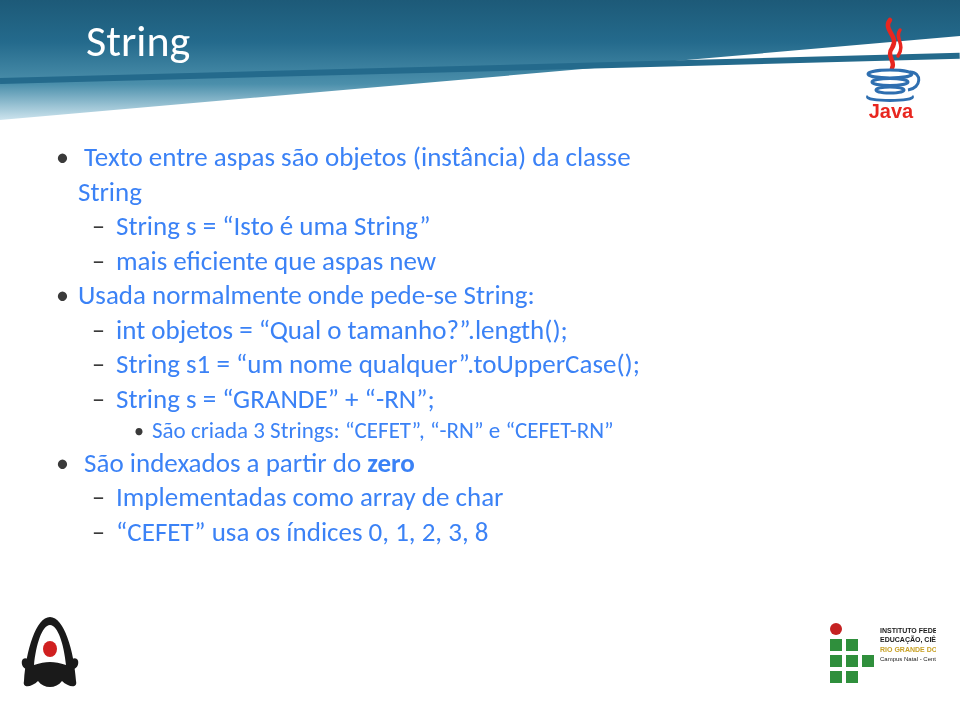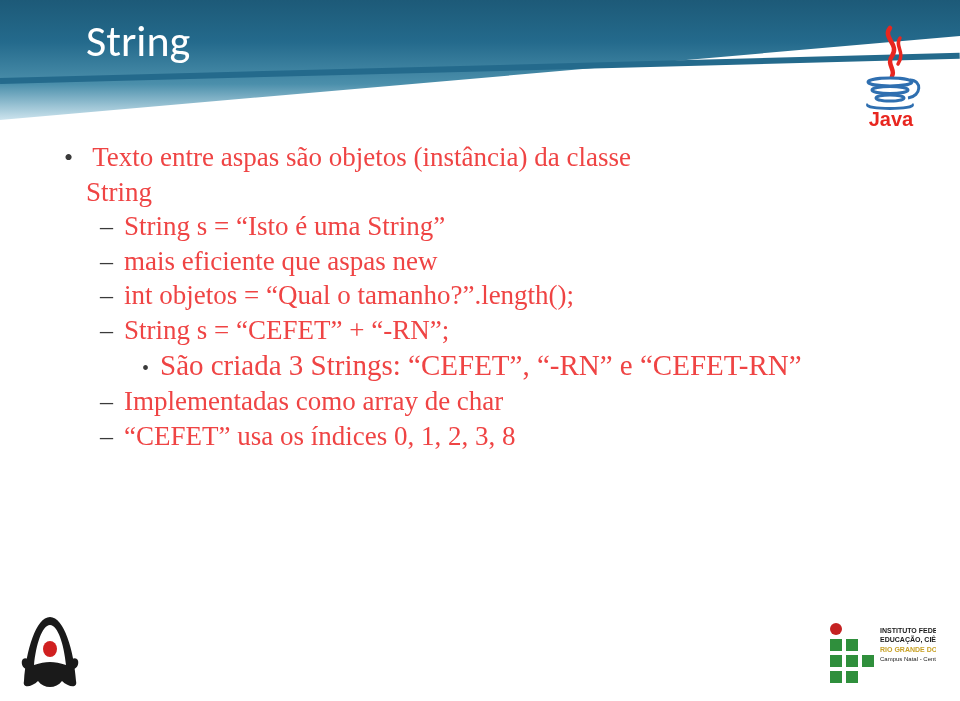--- a/index.html
+++ b/index.html
@@ -29,40 +29,39 @@
   .title {
     position: absolute;
     top: 14px;
     left: 86px;
     font-size: 44px;
     color: #fff;
     font-weight: 400;
   }
   .java-logo {
     position: absolute;
-    top: 20px;
+    top: 12px;
     right: 30px;
     width: 78px;
     height: 110px;
   }
   .content {
     position: absolute;
     top: 140px;
-    left: 64px;
+    left: 56px;
     right: 80px;
-    color: #ef4444;
+    color: #3b82f6;
     font-size: 27px;
     line-height: 1.28;
-    font-family: Liberation Serif, serif;
   }
   .b1 { margin-left: 0; }
   .b1::before { content: "•"; display: inline-block; width: 22px; color: #3a3a3a; font-size: 26px; }
   .b2 { margin-left: 36px; }
   .b2::before { content: "–"; display: inline-block; width: 24px; color: #3a3a3a; font-size: 26px; }
-  .b3 { margin-left: 78px; font-size: 29px; }
+  .b3 { margin-left: 78px; font-size: 23px; }
   .b3::before { content: "•"; display: inline-block; width: 18px; color: #3a3a3a; font-size: 20px; }
   .cont { margin-left: 22px; }
   .bold { font-weight: 700; }
   .duke {
     position: absolute;
     bottom: 10px;
     left: 18px;
     width: 65px;
     height: 80px;
   }
@@ -95,23 +94,28 @@
   </svg>
 </div>
 
 <div class="content">
   <div class="b1">
     <span>Texto entre aspas são objetos (instância) da classe </span>
   </div>
   <div class="cont">String</div>
   <div class="b2">String s = “Isto é uma String”</div>
   <div class="b2">mais eficiente que aspas new</div>
+  <div class="b1">Usada normalmente onde pede-se String:</div>
   <div class="b2">int objetos = “Qual o tamanho?”.length();</div>
-  <div class="b2">String s = “CEFET” + “-RN”;</div>
+  <div class="b2">String s1 = “um nome qualquer”.toUpperCase();</div>
+  <div class="b2">String s = “GRANDE” + “-RN”;</div>
   <div class="b3">São criada 3 Strings: “CEFET”, “-RN” e “CEFET-RN”</div>
+  <div class="b1">
+    <span>São indexados a partir do </span><span class="bold">zero</span>
+  </div>
   <div class="b2">Implementadas como array de char</div>
   <div class="b2">“CEFET” usa os índices 0, 1, 2, 3, 8</div>
 </div>
 
 <div class="duke">
   <svg viewBox="0 0 65 80">
     <path d="M32 6 C18 6 8 40 6 70 C4 78 14 76 20 70 C26 78 38 78 44 70 C50 76 60 78 58 70 C56 40 46 6 32 6 Z" fill="#1a1a1a"></path>
     <path d="M32 14 C24 14 18 34 16 54 C28 50 36 50 48 54 C46 34 40 14 32 14 Z" fill="#fff"></path>
     <ellipse cx="32" cy="38" rx="7" ry="8" fill="#d02020"></ellipse>
     <path d="M10 48 C2 44 2 56 8 58 C14 60 16 52 10 48 Z" fill="#1a1a1a"></path>

